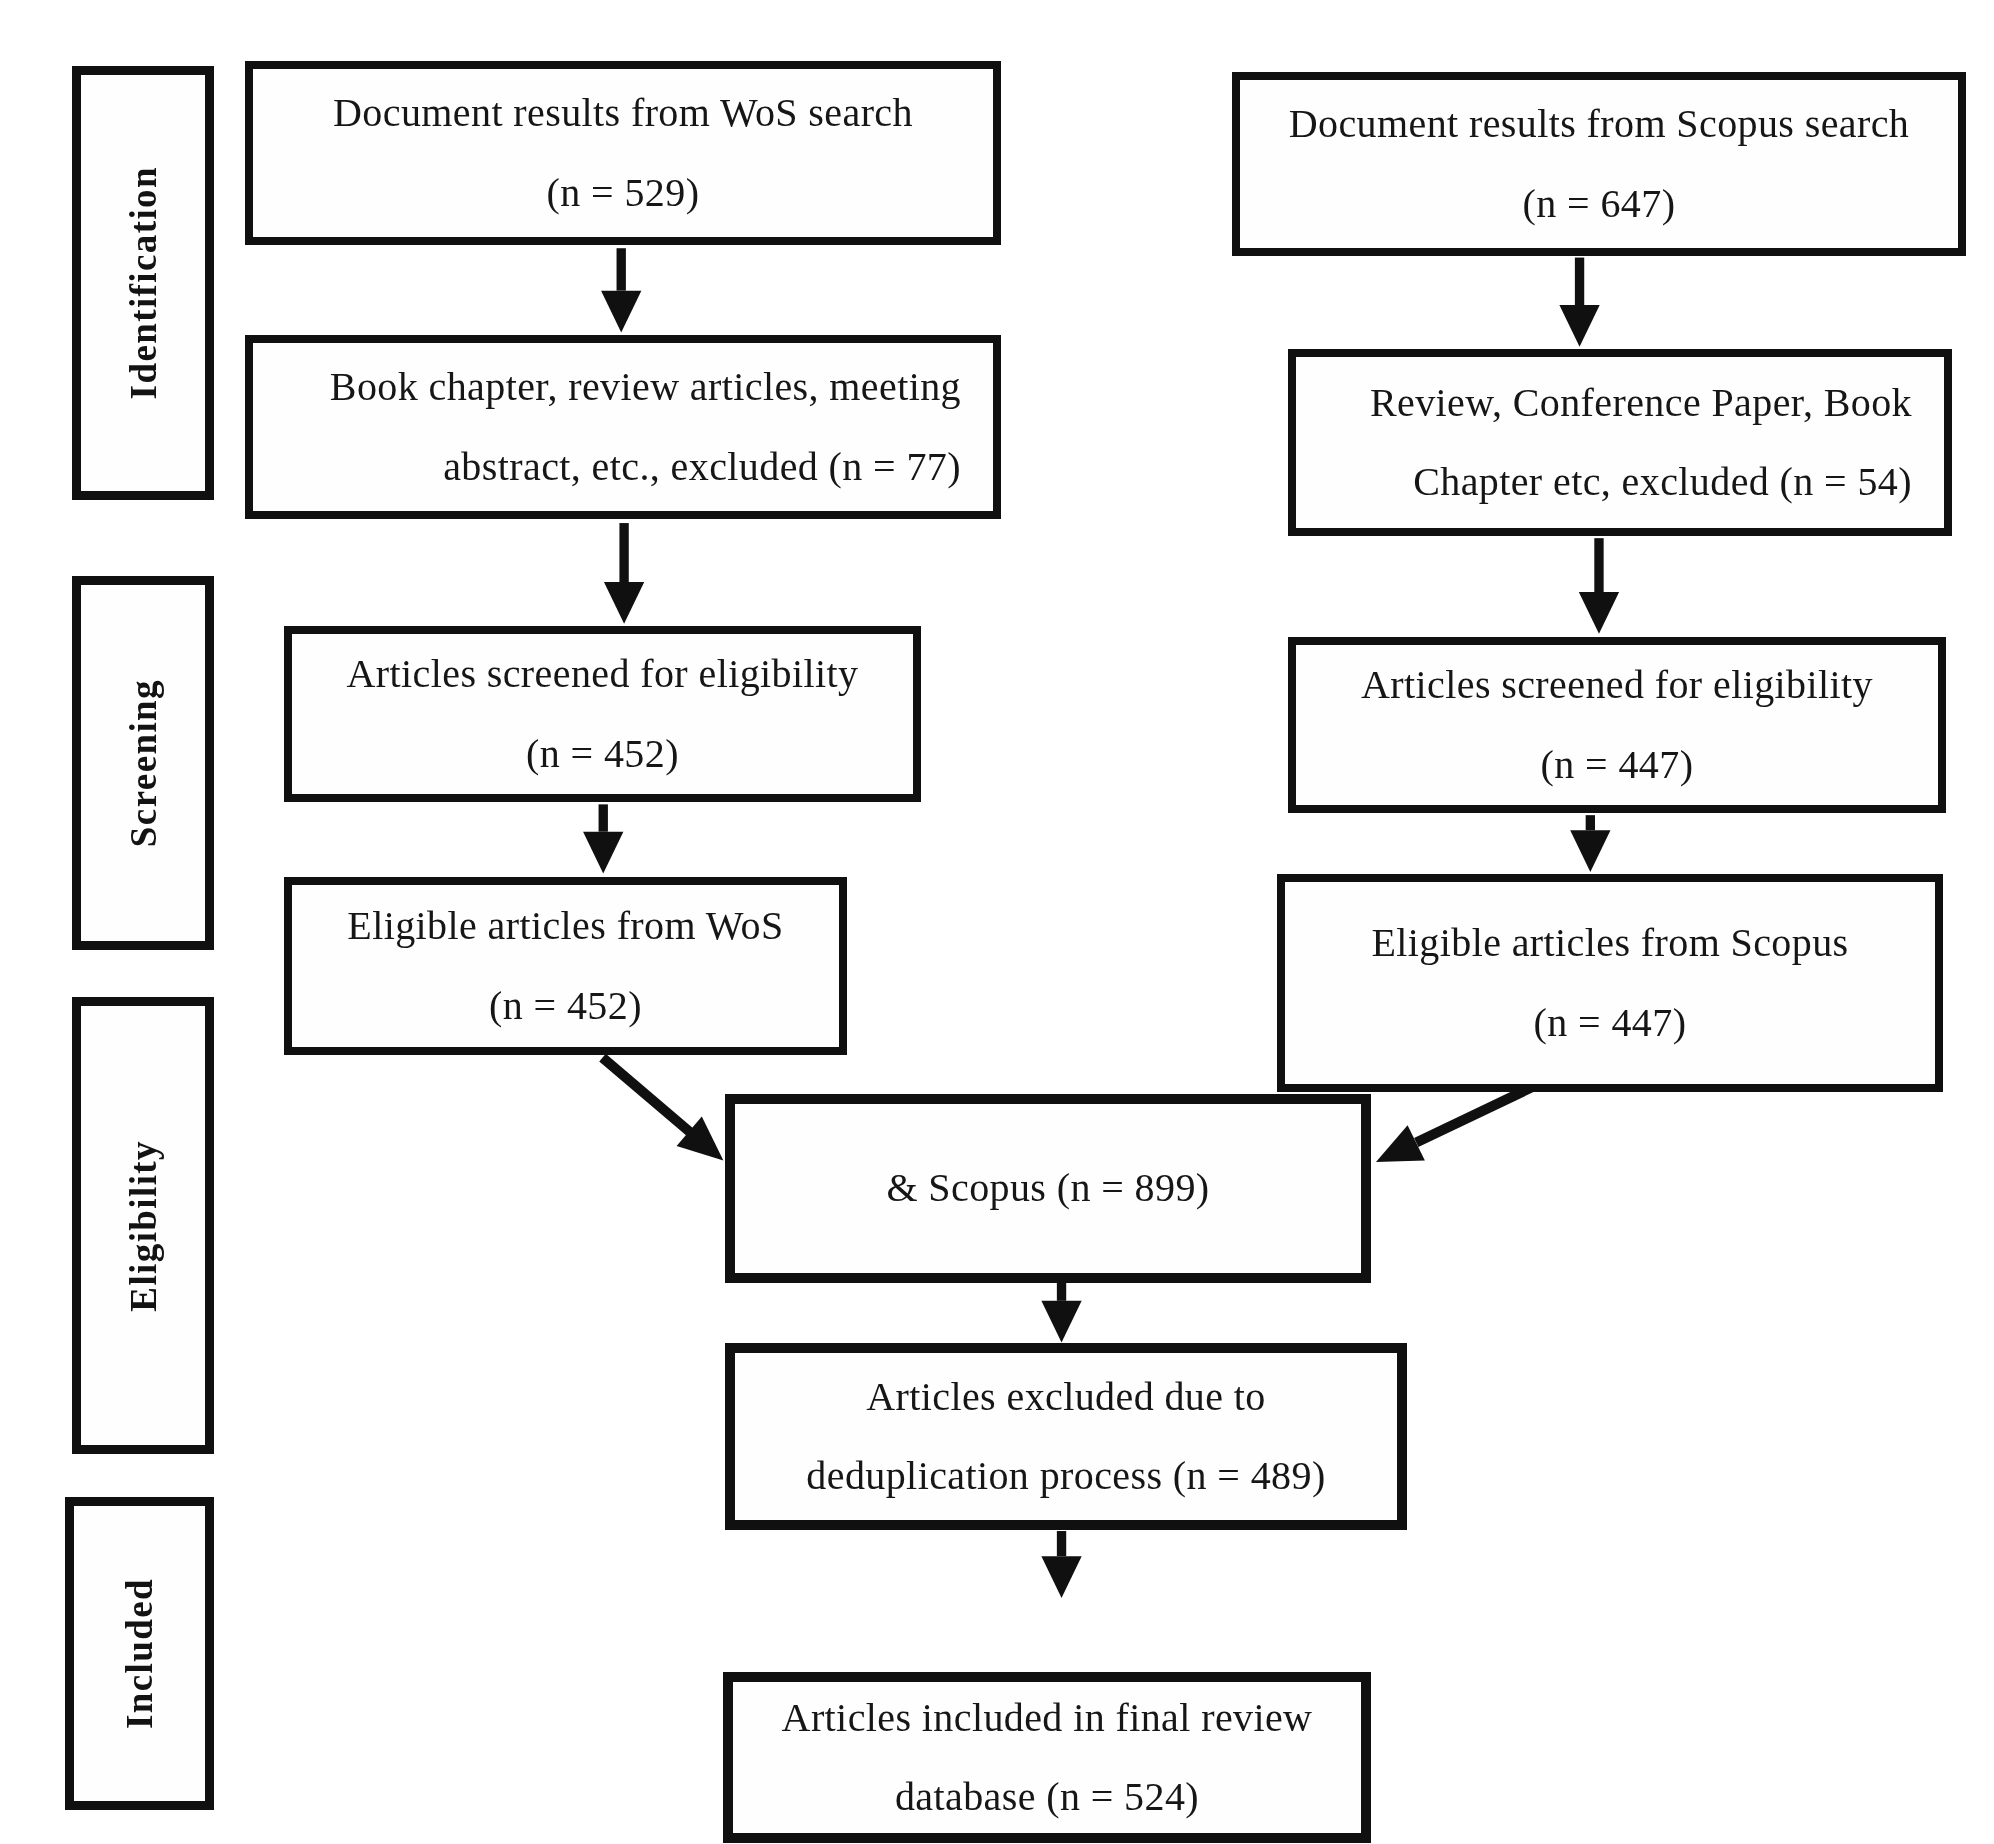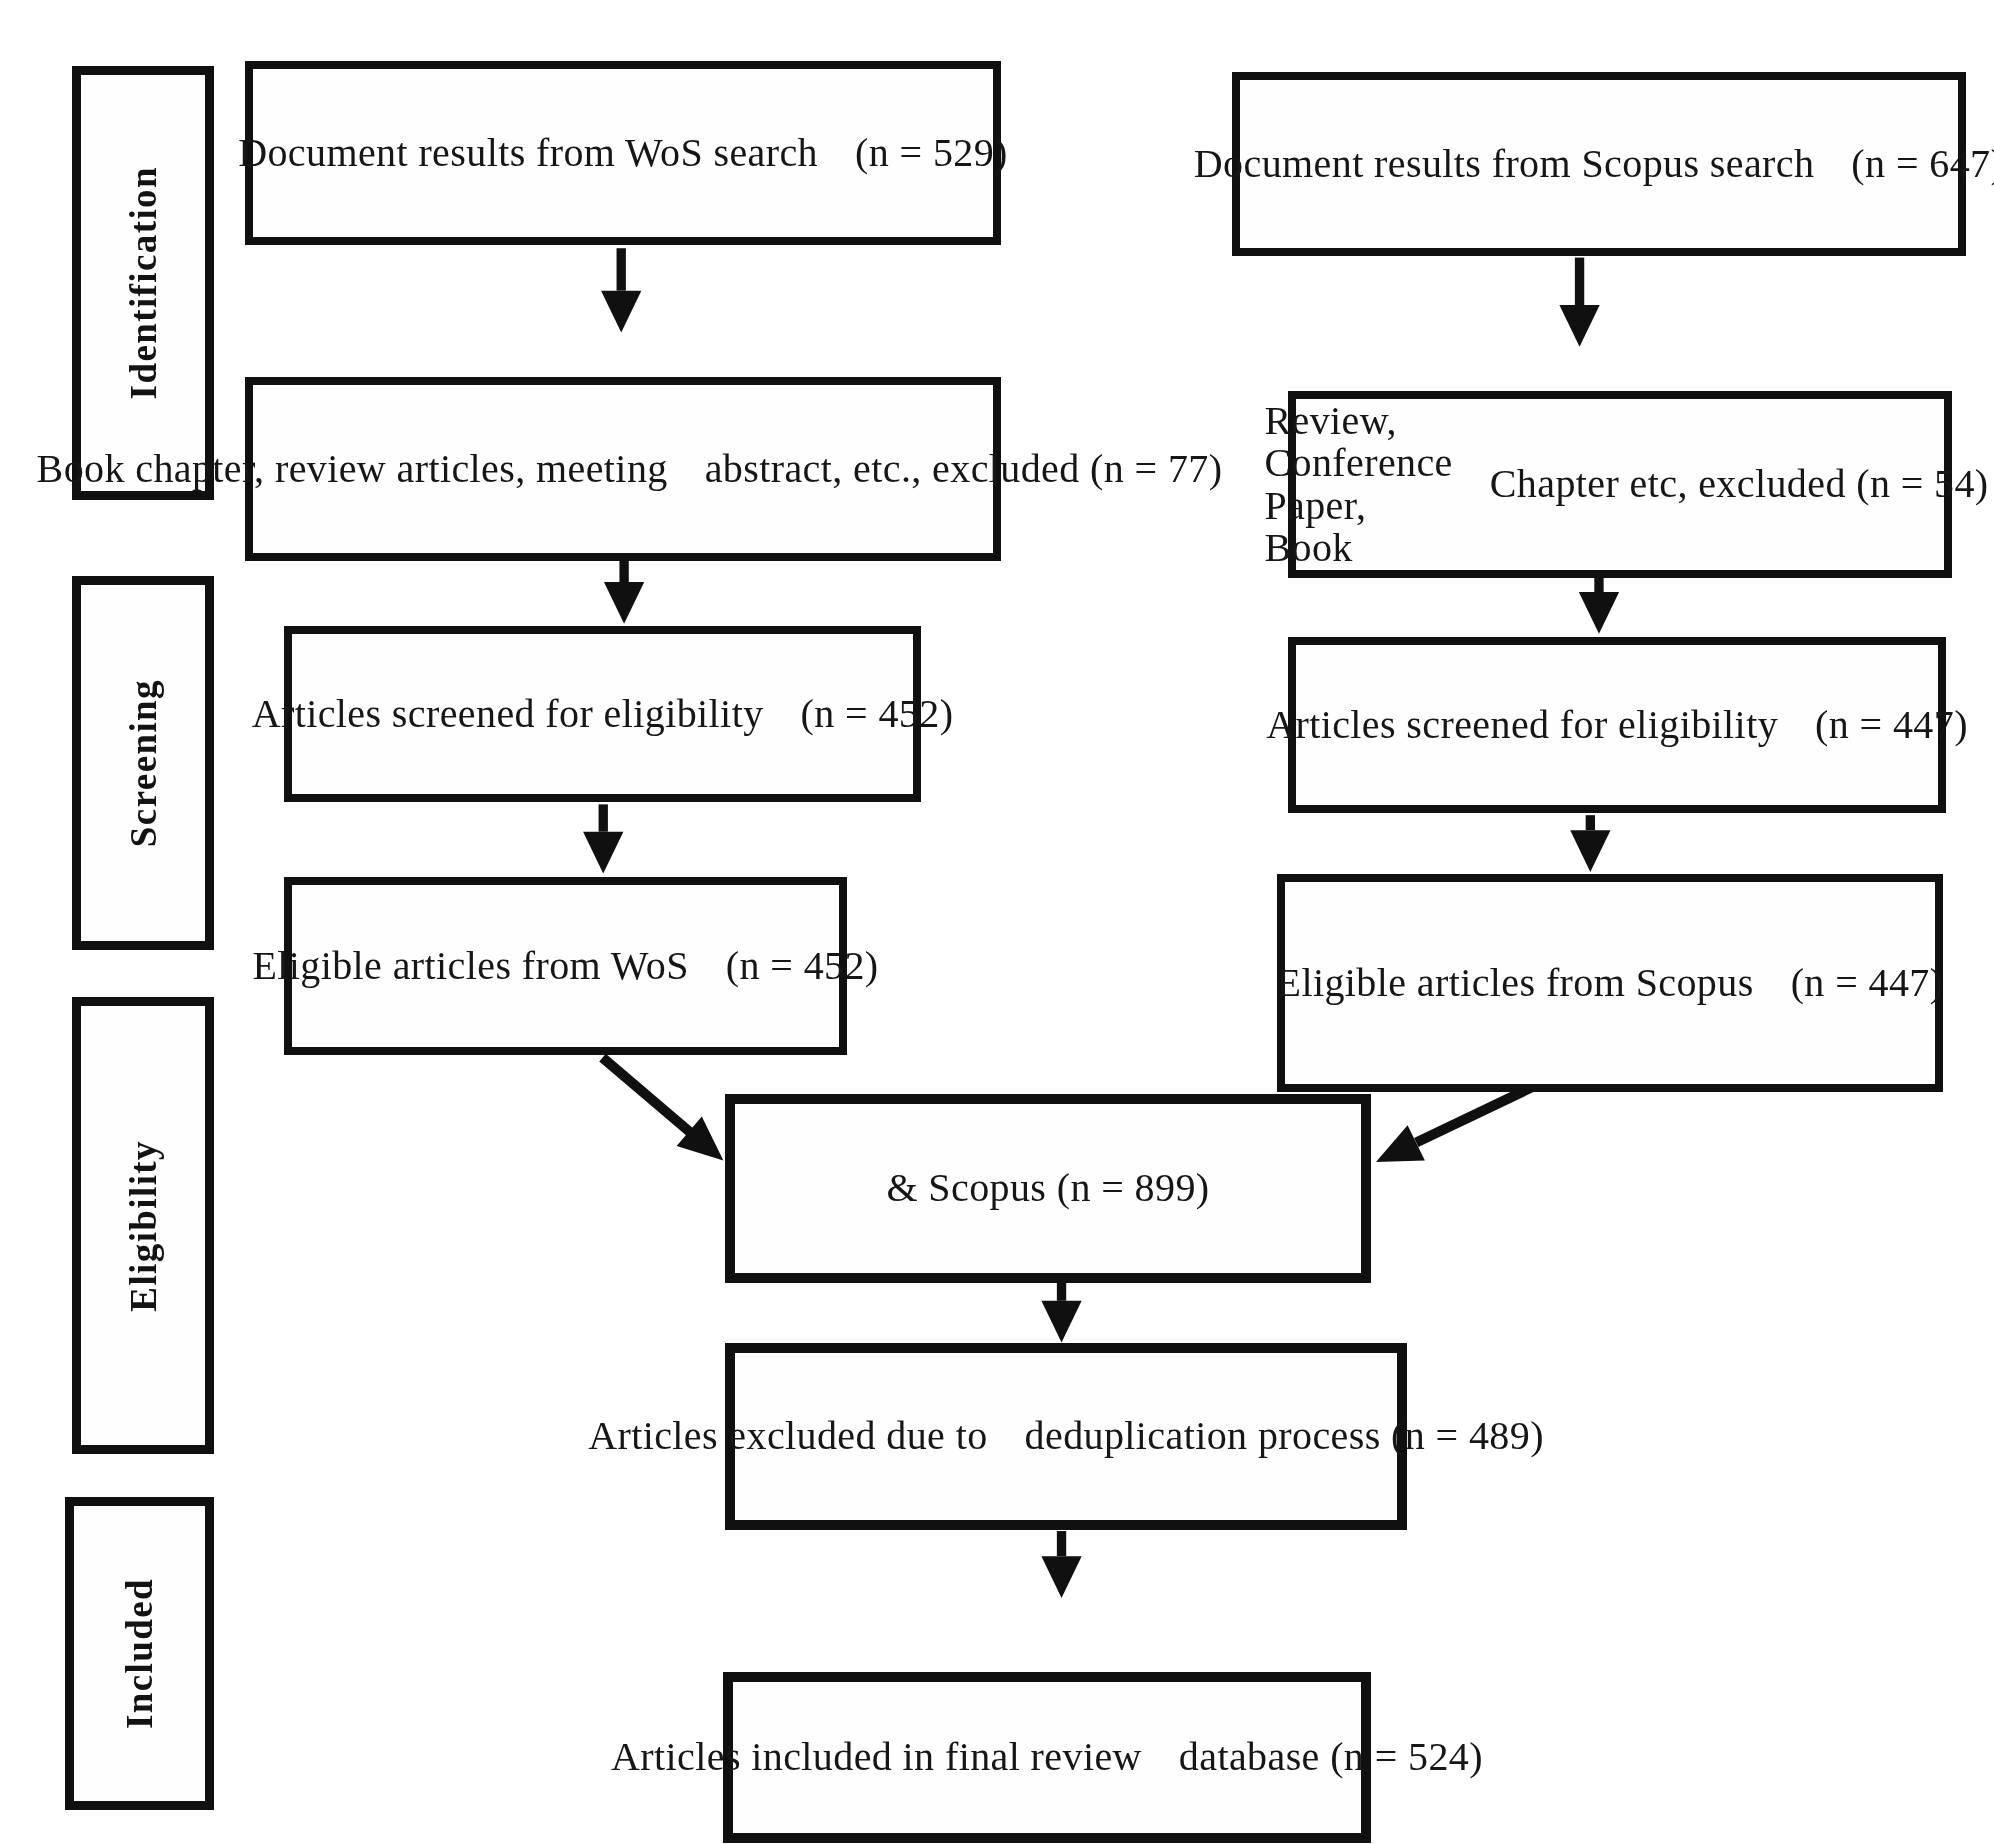--- a/index.html
+++ b/index.html
@@ -21,38 +21,37 @@
     left: 0; top: 0;
     width: 1995px; height: 1844px;
     pointer-events: none;
   }
   .box {
     position: absolute;
     box-sizing: border-box;
     border: 8.6px solid #101010;
     background: #fefefe;
     display: flex;
-    flex-direction: row;
+    flex-direction: column;
     justify-content: center;
     align-items: center;
     gap: 37px;
   }
   .box.center-col { border-width: 10px; }
   .line {
     font-size: 40px;
     line-height: 1.06;
     white-space: nowrap;
     text-align: center;
     color: #161616;
     letter-spacing: 0.4px;
   }
   .box.align-left {
-    align-items: center;
+    align-items: flex-end;
     padding: 0 32px 0 45px;
-    margin-top: 42px;
   }
   .box.align-left .line { text-align: left; }
   .box.align-left .line.jline {
     text-align: justify;
     text-align-last: justify;
     white-space: normal;
   }
   .stage {
     position: absolute;
     box-sizing: border-box;

